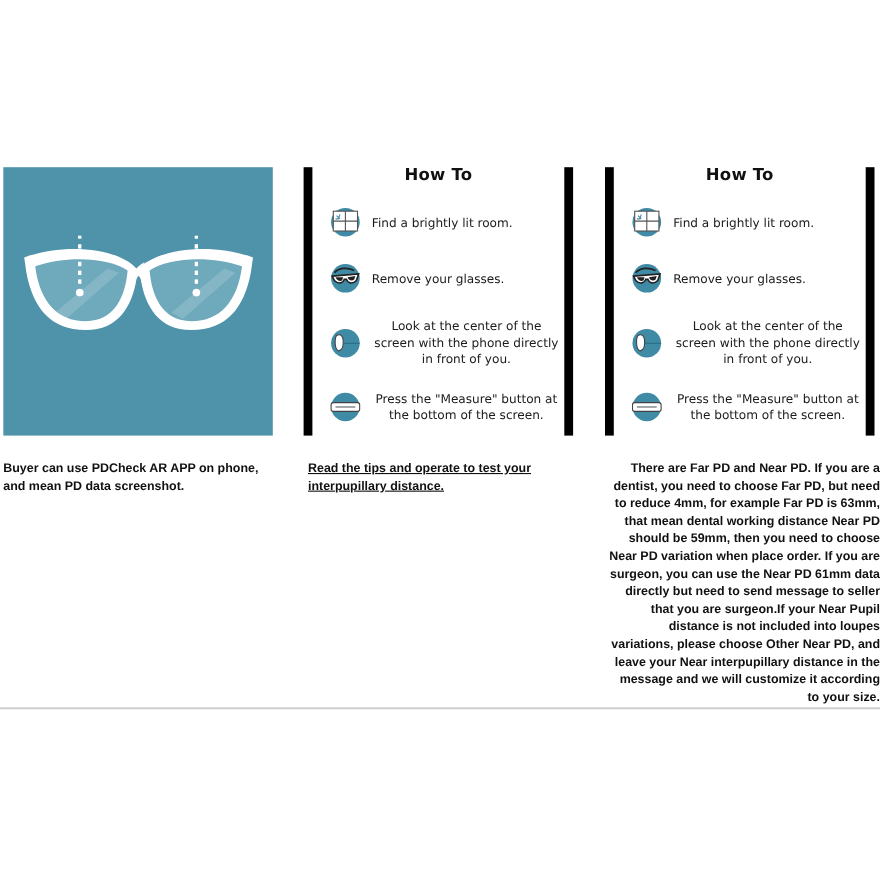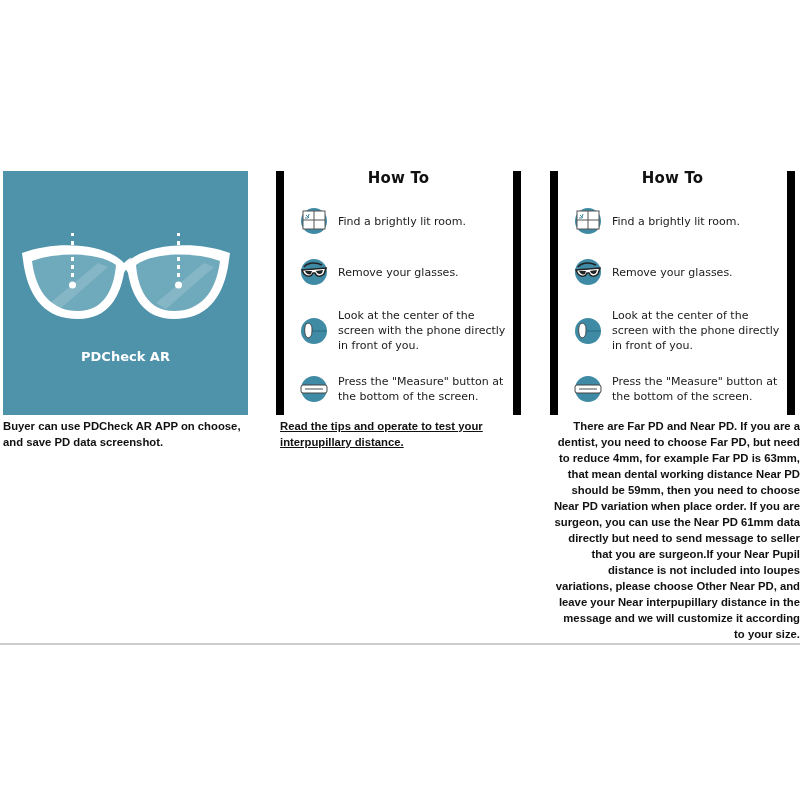--- a/index.html
+++ b/index.html
@@ -1,30 +1,30 @@
 <!DOCTYPE html>
 <html><head>
   <meta charset="utf-8">
   <style>
     html, body { margin: 0; padding: 0; background: #ffffff; }
     body { width: 800px; height: 800px; position: relative; overflow: hidden; font-family: "DejaVu Sans", sans-serif; }
 
-    .panel { position: absolute; top: 171px; height: 244px; }
+    .panel { position: absolute; top: 152px; height: 244px; }
     #p1 { left: 3px; width: 245px; background: #4f93ab; }
     #p2 { left: 276px; width: 245px; background: #fff; }
     #p3 { left: 550px; width: 245px; background: #fff; }
 
     .bar { position: absolute; top: 0; width: 8px; height: 244px; background: #000; }
     .bar.left { left: 0; }
     .bar.right { right: 0; }
 
     .howto-title { position: absolute; top: -2px; left: 0; width: 100%; text-align: center; font-weight: bold; font-size: 15px; color: #111; font-family: "DejaVu Sans", sans-serif; letter-spacing: 0.2px; }
     .step { position: absolute; left: 24px; width: 210px; display: flex; align-items: center; }
     .step .ic { width: 28px; height: 28px; flex: 0 0 28px; margin-right: 10px; }
-    .step .tx { font-size: 11px; line-height: 15px; color: #1a1a1a; font-family: "DejaVu Sans", sans-serif; }
+    .step .tx { font-size: 11px; line-height: 15px; color: #1a1a1a; font-family: "DejaVu Sans", sans-serif; text-align: center; }
 
     .app-label { position: absolute; top: 178px; width: 100%; text-align: center; color: #fff; font-weight: bold; font-size: 13px; font-family: "DejaVu Sans", sans-serif; }
     .glasses { position: absolute; left: 17px; top: 62px; }
 
     .caption { position: absolute; top: 418px; font-family: "Liberation Sans", sans-serif; font-weight: bold; font-size: 11.3px; line-height: 16px; color: #111; }
     #c1 { left: 3px; width: 255px; }
     #c2 { left: 280px; width: 255px; text-decoration: underline; }
     #c3 { left: 553px; width: 247px; text-align: right; }
 
     .divider { position: absolute; left: 0; top: 643px; width: 800px; height: 2px; background: #cccccc; }
@@ -56,21 +56,20 @@
         <rect x="157" y="0" width="3" height="3"></rect>
           <rect x="157" y="8" width="3" height="4"></rect>
           <rect x="157" y="16" width="3" height="4"></rect>
           <rect x="157" y="24" width="3" height="4"></rect>
           <rect x="157" y="32" width="3" height="4"></rect>
           <rect x="157" y="40" width="3" height="4"></rect>
           <circle cx="158.5" cy="52" r="3.5"></circle>
       </g>
     </g>
   </svg>
-  <div class="app-label">PDCheck AR</div>
 </div>
 
 <div class="panel" id="p2">
   <div class="bar left"></div>
   <div class="bar right"></div>
   <div class="howto-title">How To</div>
 
   <div class="step" style="top:36px;">
     <svg class="ic" viewBox="0 0 28 28">
       <circle cx="14" cy="14" r="13" fill="#3f8aa4"></circle>
@@ -149,18 +148,18 @@
   <div class="step" style="top:203px;">
     <svg class="ic" viewBox="0 0 28 28">
       <circle cx="14" cy="14" r="13" fill="#3f8aa4"></circle>
       <rect x="1" y="10" width="26" height="8" rx="2" fill="#fff" stroke="#444" stroke-width="1"></rect>
       <line x1="5" y1="14" x2="23" y2="14" stroke="#888" stroke-width="1.5"></line>
     </svg>
     <span class="tx">Press the "Measure" button at the bottom of the screen.</span>
   </div>
 </div>
 
-<div class="caption" id="c1">Buyer can use PDCheck AR APP on choose, and save PD data screenshot.</div>
+<div class="caption" id="c1">Buyer can use PDCheck AR APP on phone, and mean PD data screenshot.</div>
 <div class="caption" id="c2">Read the tips and operate to test your interpupillary distance.</div>
 <div class="caption" id="c3">There are Far PD and Near PD. If you are a dentist, you need to choose Far PD, but need to reduce 4mm, for example Far PD is 63mm, that mean dental working distance Near PD should be 59mm, then you need to choose Near PD variation when place order. If you are surgeon, you can use the Near PD 61mm data directly but need to send message to seller that you are surgeon.If your Near Pupil distance is not included into loupes variations, please choose Other Near PD, and leave your Near interpupillary distance in the message and we will customize it according to your size.</div>
 
 <div class="divider"></div>
 <div class="cover"></div>
 
 </body></html>

